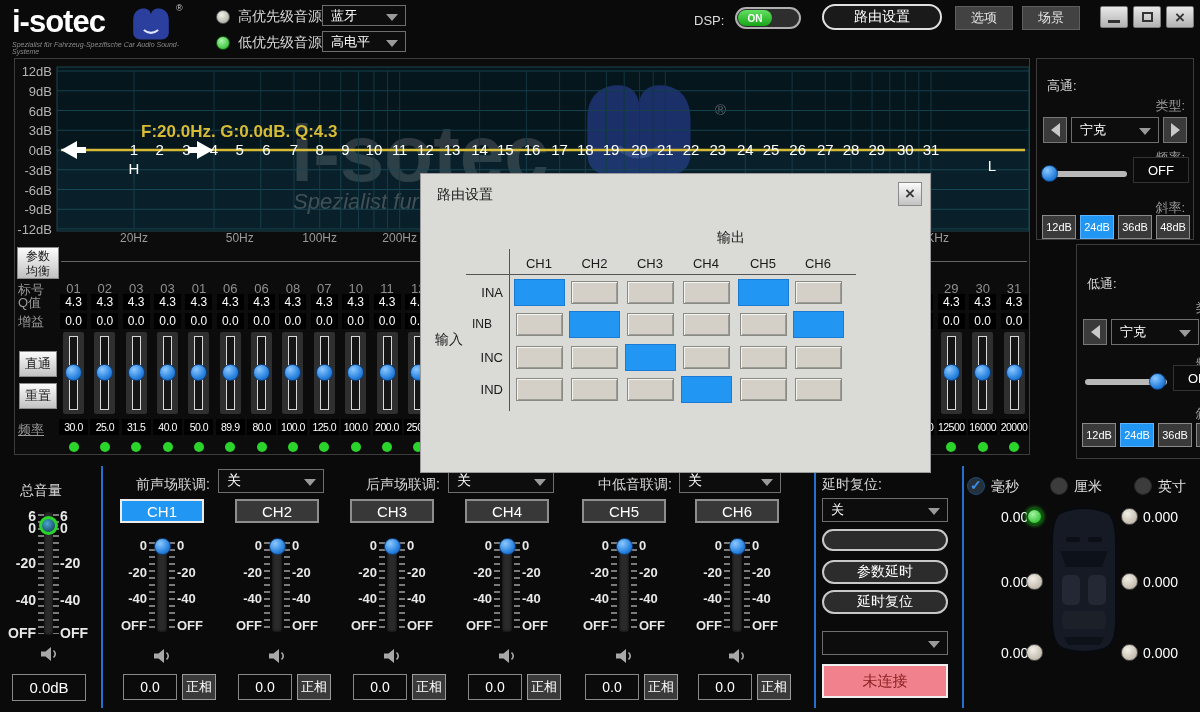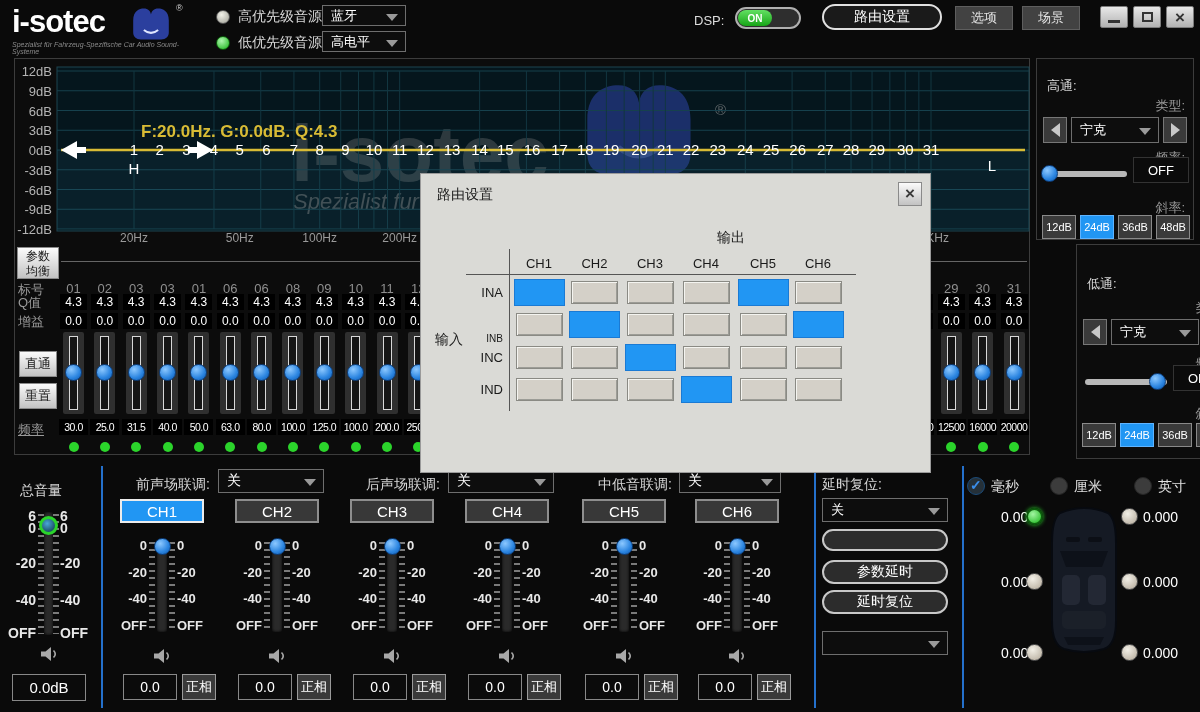--- a/index.html
+++ b/index.html
@@ -259,21 +259,21 @@
           <div class="sbox" style="position: absolute; left: 0px; top: 138px; width: 29px; height: 16px; letter-spacing: -0.5px; font-size: 10.5px;">50.0</div>
           <div class="dot" style="position: absolute; left: 9.5px; top: 161px;"></div>
         </div>
         <div style="position: absolute; left: 156.75px; top: 0px; width: 29px; height: 175px;">
           <div class="strip-num" style="position: absolute; left: 0px; top: 0px; width: 29px;">06</div>
           <div class="sbox" style="position: absolute; left: 1px; top: 13px; width: 27px; height: 16px;">4.3</div>
           <div class="sbox" style="position: absolute; left: 1px; top: 32px; width: 27px; height: 16px;">0.0</div>
           <div style="position: absolute; left: 4px; top: 51px; width: 21px; height: 82px; background: rgb(47, 47, 47); border-radius: 2px;"></div>
           <div style="position: absolute; left: 10px; top: 55px; width: 9px; height: 74px; border: 1px solid rgb(216, 216, 216); background: rgb(21, 21, 21);"></div>
           <div class="knob" style="position: absolute; left: 6px; top: 83px;"></div>
-          <div class="sbox" style="position: absolute; left: 0px; top: 138px; width: 29px; height: 16px; letter-spacing: -0.5px; font-size: 10.5px;">63.0</div>
+          <div class="sbox" style="position: absolute; left: 0px; top: 138px; width: 29px; height: 16px; letter-spacing: -0.5px; font-size: 10.5px;">89.9</div>
           <div class="dot" style="position: absolute; left: 9.5px; top: 161px;"></div>
         </div>
         <div style="position: absolute; left: 188.1px; top: 0px; width: 29px; height: 175px;">
           <div class="strip-num" style="position: absolute; left: 0px; top: 0px; width: 29px;">06</div>
           <div class="sbox" style="position: absolute; left: 1px; top: 13px; width: 27px; height: 16px;">4.3</div>
           <div class="sbox" style="position: absolute; left: 1px; top: 32px; width: 27px; height: 16px;">0.0</div>
           <div style="position: absolute; left: 4px; top: 51px; width: 21px; height: 82px; background: rgb(47, 47, 47); border-radius: 2px;"></div>
           <div style="position: absolute; left: 10px; top: 55px; width: 9px; height: 74px; border: 1px solid rgb(216, 216, 216); background: rgb(21, 21, 21);"></div>
           <div class="knob" style="position: absolute; left: 6px; top: 83px;"></div>
           <div class="sbox" style="position: absolute; left: 0px; top: 138px; width: 29px; height: 16px; letter-spacing: -0.5px; font-size: 10.5px;">80.0</div>
@@ -283,21 +283,21 @@
           <div class="strip-num" style="position: absolute; left: 0px; top: 0px; width: 29px;">08</div>
           <div class="sbox" style="position: absolute; left: 1px; top: 13px; width: 27px; height: 16px;">4.3</div>
           <div class="sbox" style="position: absolute; left: 1px; top: 32px; width: 27px; height: 16px;">0.0</div>
           <div style="position: absolute; left: 4px; top: 51px; width: 21px; height: 82px; background: rgb(47, 47, 47); border-radius: 2px;"></div>
           <div style="position: absolute; left: 10px; top: 55px; width: 9px; height: 74px; border: 1px solid rgb(216, 216, 216); background: rgb(21, 21, 21);"></div>
           <div class="knob" style="position: absolute; left: 6px; top: 83px;"></div>
           <div class="sbox" style="position: absolute; left: 0px; top: 138px; width: 29px; height: 16px; letter-spacing: -0.5px; font-size: 10.5px;">100.0</div>
           <div class="dot" style="position: absolute; left: 9.5px; top: 161px;"></div>
         </div>
         <div style="position: absolute; left: 250.8px; top: 0px; width: 29px; height: 175px;">
-          <div class="strip-num" style="position: absolute; left: 0px; top: 0px; width: 29px;">09</div>
+          <div class="strip-num" style="position: absolute; left: 0px; top: 0px; width: 29px;">07</div>
           <div class="sbox" style="position: absolute; left: 1px; top: 13px; width: 27px; height: 16px;">4.3</div>
           <div class="sbox" style="position: absolute; left: 1px; top: 32px; width: 27px; height: 16px;">0.0</div>
           <div style="position: absolute; left: 4px; top: 51px; width: 21px; height: 82px; background: rgb(47, 47, 47); border-radius: 2px;"></div>
           <div style="position: absolute; left: 10px; top: 55px; width: 9px; height: 74px; border: 1px solid rgb(216, 216, 216); background: rgb(21, 21, 21);"></div>
           <div class="knob" style="position: absolute; left: 6px; top: 83px;"></div>
           <div class="sbox" style="position: absolute; left: 0px; top: 138px; width: 29px; height: 16px; letter-spacing: -0.5px; font-size: 10.5px;">125.0</div>
           <div class="dot" style="position: absolute; left: 9.5px; top: 161px;"></div>
         </div>
         <div style="position: absolute; left: 282.15px; top: 0px; width: 29px; height: 175px;">
           <div class="strip-num" style="position: absolute; left: 0px; top: 0px; width: 29px;">10</div>
@@ -735,20 +735,22 @@
   <div class="dd" style="left:822px;top:498px;width:126px;height:24px;">
     <span>关</span>
     <span class="caret"></span>
   </div>
   <div class="pillbtn" style="left:822px;top:529px;width:126px;height:22px;"></div>
   <div class="pillbtn" style="left:822px;top:560px;width:126px;height:24px;">参数延时</div>
   <div class="pillbtn" style="left:822px;top:590px;width:126px;height:24px;">延时复位</div>
   <div class="dd" style="left:822px;top:631px;width:126px;height:24px;">
     <span class="caret"></span>
   </div>
+  <div class="abs" style="left:822px;top:664px;width:126px;height:34px;background:#f0818d;border:2px solid #efefef;color:#8b2222;
+              font-size:15px;display:flex;align-items:center;justify-content:center;">未连接</div>
 
   <div id="units">
       <div style="position: absolute; left: 967px; top: 477px; width: 18px; height: 18px; border-radius: 50%; background: rgb(37, 48, 56); border: 1px solid rgb(26, 74, 120);">
         <span style="position: absolute; left: 2px; top: -1px; color: rgb(59, 141, 232); font-size: 14px; font-weight: bold;">✓</span>
       </div>
       <div style="position: absolute; left: 991px; top: 478px; font-size: 14px; color: rgb(224, 224, 224);">毫秒</div>
       <div style="position: absolute; left: 1050px; top: 477px; width: 18px; height: 18px; border-radius: 50%; background: rgb(60, 60, 60); border: 1px solid rgb(38, 38, 38);"></div>
       <div style="position: absolute; left: 1074px; top: 478px; font-size: 14px; color: rgb(224, 224, 224);">厘米</div>
       <div style="position: absolute; left: 1134px; top: 477px; width: 18px; height: 18px; border-radius: 50%; background: rgb(60, 60, 60); border: 1px solid rgb(38, 38, 38);"></div>
       <div style="position: absolute; left: 1158px; top: 478px; font-size: 14px; color: rgb(224, 224, 224);">英寸</div>
@@ -793,21 +795,21 @@
         <div style="position: absolute; left: 261.5px; top: 82px; width: 47px; text-align: center; font-size: 13px; color: rgb(26, 26, 26);">CH4</div>
         <div style="position: absolute; left: 318.5px; top: 82px; width: 47px; text-align: center; font-size: 13px; color: rgb(26, 26, 26);">CH5</div>
         <div style="position: absolute; left: 373.5px; top: 82px; width: 47px; text-align: center; font-size: 13px; color: rgb(26, 26, 26);">CH6</div>
         <div style="position: absolute; left: 40px; top: 111px; width: 42px; text-align: right; font-size: 13px; color: rgb(26, 26, 26);">INA</div>
         <div class="cell on" style="position: absolute; left: 92.5px; top: 105px; width: 51px; height: 27px;"></div>
         <div class="cell" style="position: absolute; left: 150px; top: 107px; width: 47px; height: 23px;"></div>
         <div class="cell" style="position: absolute; left: 205.5px; top: 107px; width: 47px; height: 23px;"></div>
         <div class="cell" style="position: absolute; left: 261.5px; top: 107px; width: 47px; height: 23px;"></div>
         <div class="cell on" style="position: absolute; left: 316.5px; top: 105px; width: 51px; height: 27px;"></div>
         <div class="cell" style="position: absolute; left: 373.5px; top: 107px; width: 47px; height: 23px;"></div>
-        <div style="position: absolute; left: 40px; top: 143.4px; width: 42px; text-align: right; font-size: 10px; color: rgb(26, 26, 26); margin-top: 16px;">INB</div>
+        <div style="position: absolute; left: 40px; top: 143.4px; width: 42px; text-align: center; font-size: 12px; color: rgb(26, 26, 26);">INB</div>
         <div class="cell" style="position: absolute; left: 94.5px; top: 139.4px; width: 47px; height: 23px;"></div>
         <div class="cell on" style="position: absolute; left: 148px; top: 137.4px; width: 51px; height: 27px;"></div>
         <div class="cell" style="position: absolute; left: 205.5px; top: 139.4px; width: 47px; height: 23px;"></div>
         <div class="cell" style="position: absolute; left: 261.5px; top: 139.4px; width: 47px; height: 23px;"></div>
         <div class="cell" style="position: absolute; left: 318.5px; top: 139.4px; width: 47px; height: 23px;"></div>
         <div class="cell on" style="position: absolute; left: 371.5px; top: 137.4px; width: 51px; height: 27px;"></div>
         <div style="position: absolute; left: 40px; top: 175.8px; width: 42px; text-align: right; font-size: 13px; color: rgb(26, 26, 26);">INC</div>
         <div class="cell" style="position: absolute; left: 94.5px; top: 171.8px; width: 47px; height: 23px;"></div>
         <div class="cell" style="position: absolute; left: 150px; top: 171.8px; width: 47px; height: 23px;"></div>
         <div class="cell on" style="position: absolute; left: 203.5px; top: 169.8px; width: 51px; height: 27px;"></div>

